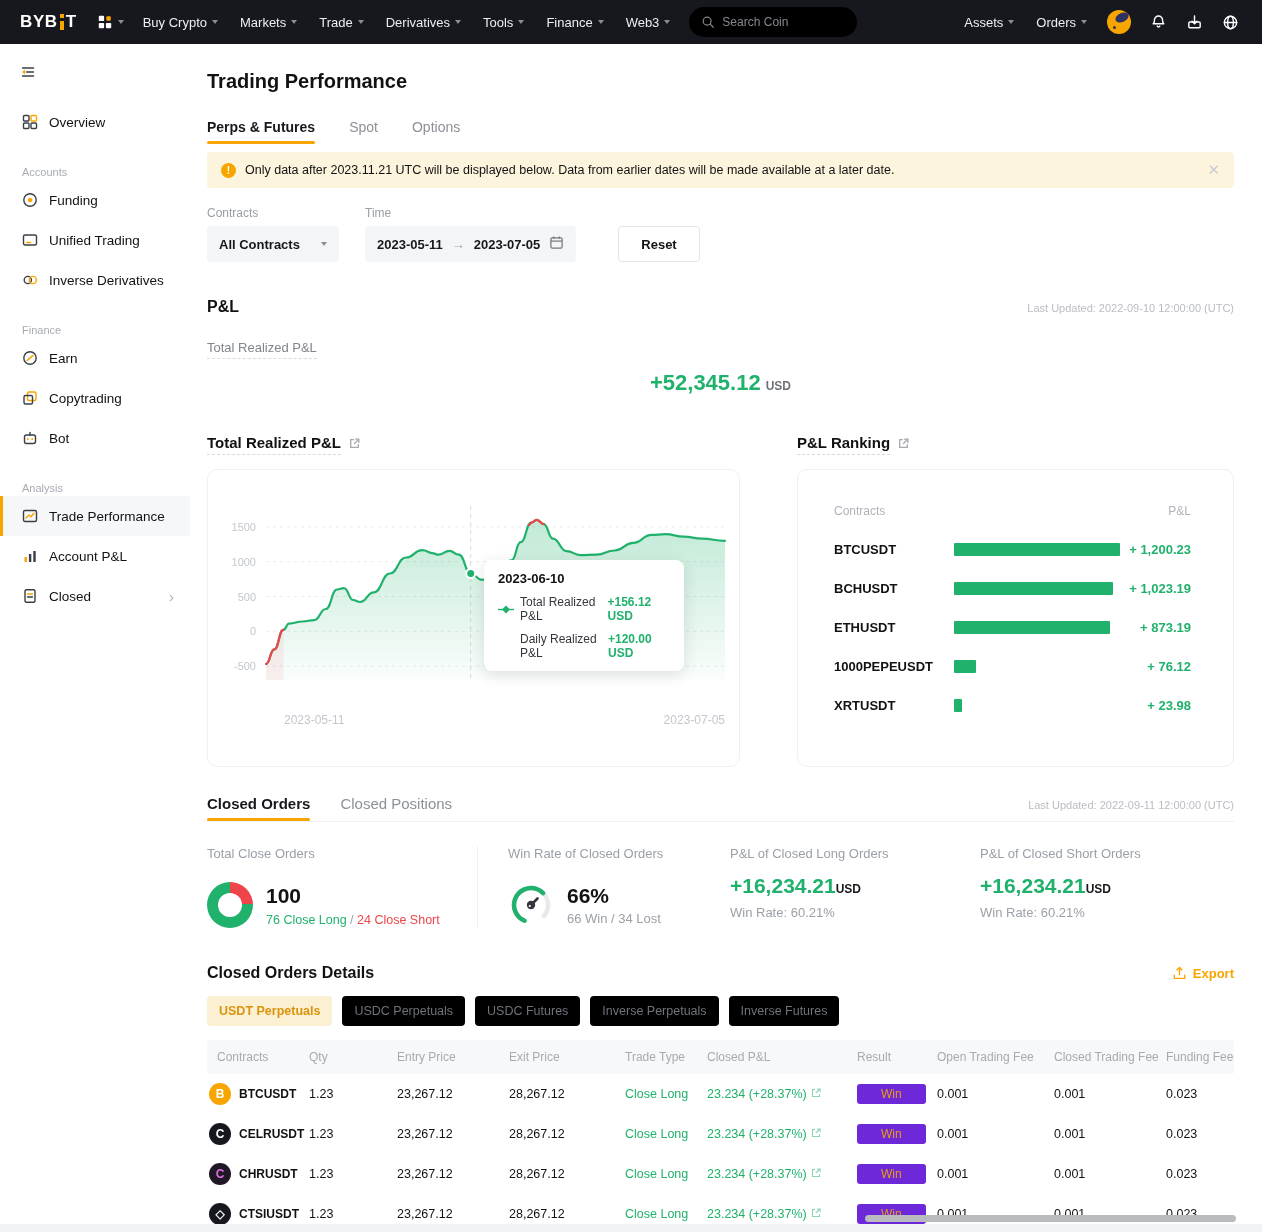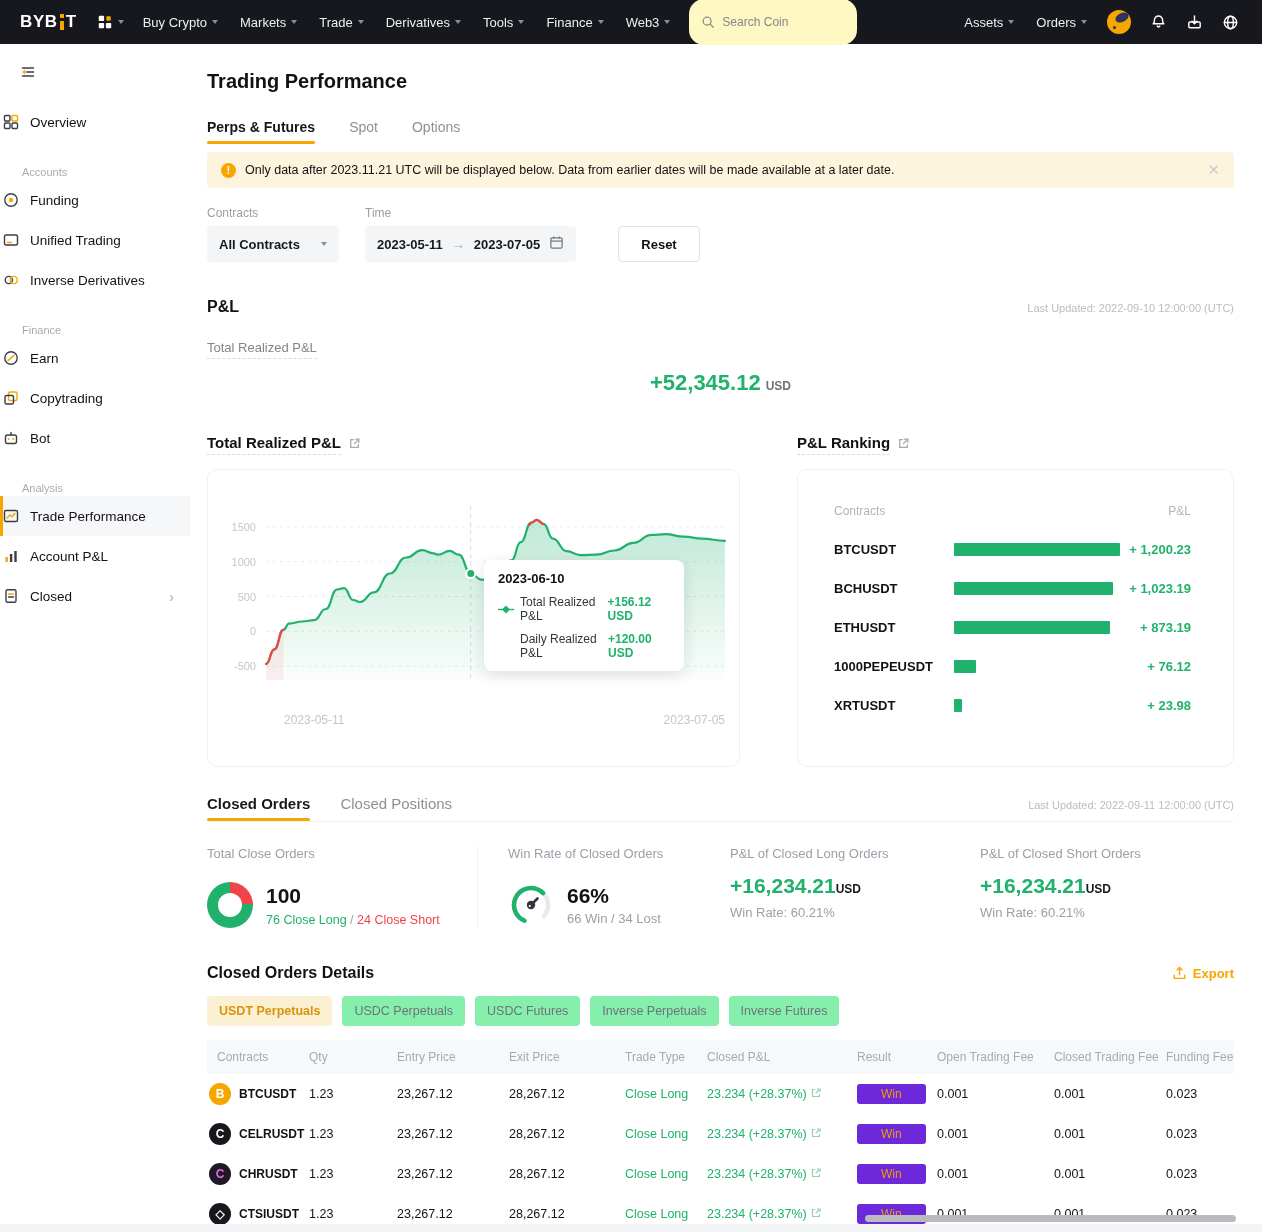--- a/index.html
+++ b/index.html
@@ -11,34 +11,34 @@
   }
   
   .topnav { height:44px; background:#17181e; display:flex; align-items:center; padding:0 14px; }
   .logo { font-size:17px; font-weight:bold; color:#fff; letter-spacing:.6px; display:flex; align-items:center; margin:0 12px 0 6px; cursor:pointer; }
   .logo-i { display:inline-block; width:4px; height:15px; margin:0 2px; position:relative; }
   .logo-i::before { content:""; position:absolute; top:-1px; left:0; width:4px; height:4px; background:#f7a600; }
   .logo-i::after  { content:""; position:absolute; bottom:0; left:0; width:4px; height:9px; background:#f7a600; }
   .apps { display:flex; align-items:center; gap:5px; padding:0 8px; cursor:pointer; }
   .caret { width:0; height:0; border-left:3.5px solid transparent; border-right:3.5px solid transparent; border-top:4px solid #8a8e96; }
   .nav-item { color:#eceef0; font-size:13px; display:inline-flex; align-items:center; gap:5px; padding:0 11px; height:44px; cursor:pointer; white-space:nowrap; }
-  .search { width:168px; height:46px; background:#fef9c3; border-radius:15px; display:flex; align-items:center; gap:7px; padding:0 12px; color:#83878f; font-size:12px; margin-left:8px; cursor:text; }
+  .search { width:168px; height:30px; background:#000000; border-radius:15px; display:flex; align-items:center; gap:7px; padding:0 12px; color:#83878f; font-size:12px; margin-left:8px; cursor:text; }
   .nav-right { margin-left:auto; display:flex; align-items:center; }
   .nav-ic { width:36px; height:44px; display:flex; align-items:center; justify-content:center; cursor:pointer; }
   .nav-ic svg { stroke:#fff; fill:none; stroke-width:1.5; stroke-linecap:round; stroke-linejoin:round; }
   .avatar { width:24px; height:24px; border-radius:50%; background:#f7a600; position:relative; overflow:hidden; margin:0 9px; cursor:pointer; }
   .avatar::before { content:""; position:absolute; top:3px; right:2px; width:14px; height:9px; background:#2e3161; border-radius:50%; transform:rotate(-25deg); }
   .avatar::after { content:""; position:absolute; bottom:5px; left:6px; width:3px; height:3px; background:#2e3161; border-radius:50%; }
   
   .layout { display:flex; }
   aside { width:207px; flex:none; padding:20px 0 0 20px; }
   .collapse-btn { margin-bottom:18px; cursor:pointer; width:20px; }
   .side-label { font-size:11px; color:#a7abb3; margin:24px 0 2px 2px; }
   .side-item { display:flex; align-items:center; gap:11px; height:40px; font-size:13.5px; font-weight:500;
-               border-left:3px solid transparent; margin-left:-20px; width:190px; cursor:pointer; }
+               border-left:3px solid transparent; margin-left:-20px; padding-left:19px; width:190px; cursor:pointer; }
   .side-item.active { background:#f6f7f9; border-left-color:#f7a600; }
   .side-chev { margin-left:auto; margin-right:16px; color:#a7abb3; font-size:15px; }
   .sicon { width:16px; height:16px; flex:none; }
   .sicon rect,.sicon circle,.sicon path,.sicon line,.sicon polyline { fill:none; stroke:#3a3e46; stroke-width:1.4; stroke-linecap:round; stroke-linejoin:round; }
   .sicon .y { stroke:#f7a600; }
   .sicon .yf { fill:#f7a600; stroke:none; }
   .sicon .df { fill:#3a3e46; stroke:none; }
   main { flex:1; padding:26px 28px 0 0; }
   
   .page-title { font-size:20px; font-weight:bold; margin:0; }
@@ -103,21 +103,21 @@
   .lg { color:#20b26c; } .sg { color:#9ba0a8; } .rd { color:#ef454a; }
   .donut { width:46px; height:46px; border-radius:50%; position:relative; flex:none; }
   .donut::after { content:""; position:absolute; inset:11px; background:#fff; border-radius:50%; }
   .gval { font-size:21px; font-weight:bold; color:#20b26c; margin-top:13px; }
   .gval .cur { font-size:12px; color:#17181e; }
   
   .details-head { display:flex; justify-content:space-between; align-items:center; margin-top:36px; }
   .export { color:#f7a600; font-size:13px; font-weight:bold; display:flex; gap:6px; align-items:center; cursor:pointer; }
   .export svg { stroke:#f7a600; fill:none; stroke-width:1.5; stroke-linecap:round; stroke-linejoin:round; }
   .chips { display:flex; gap:10px; margin-top:14px; }
-  .chip { height:30px; padding:0 12px; background:#86efac; border-radius:4px; font-size:12.5px; color:#6e737b; display:flex; align-items:center; cursor:pointer; }
+  .chip { height:30px; padding:0 12px; background:#000000; border-radius:4px; font-size:12.5px; color:#6e737b; display:flex; align-items:center; cursor:pointer; }
   .chip.active { background:#fcf0d2; color:#d9940e; font-weight:600; }
   .table { margin-top:14px; }
   .thead, .trow { display:grid; grid-template-columns:102px 88px 112px 116px 82px 150px 80px 117px 112px 1fr; align-items:center; }
   .thead { background:#f7f8fa; height:34px; border-radius:2px; font-size:12px; color:#a6aab1; }
   .thead .th:first-child { padding-left:10px; }
   .trow { height:40px; font-size:12.5px; }
   .td-contract { display:flex; align-items:center; gap:8px; padding-left:2px; font-weight:bold; font-size:12px; }
   .coin { width:22px; height:22px; border-radius:50%; display:flex; align-items:center; justify-content:center; font-size:12px; font-weight:bold; flex:none; }
   .green { color:#20b26c; }
   .pnl-link svg { stroke:#8fd3b2; fill:none; stroke-width:1.2; vertical-align:-1px; margin-left:3px; }

